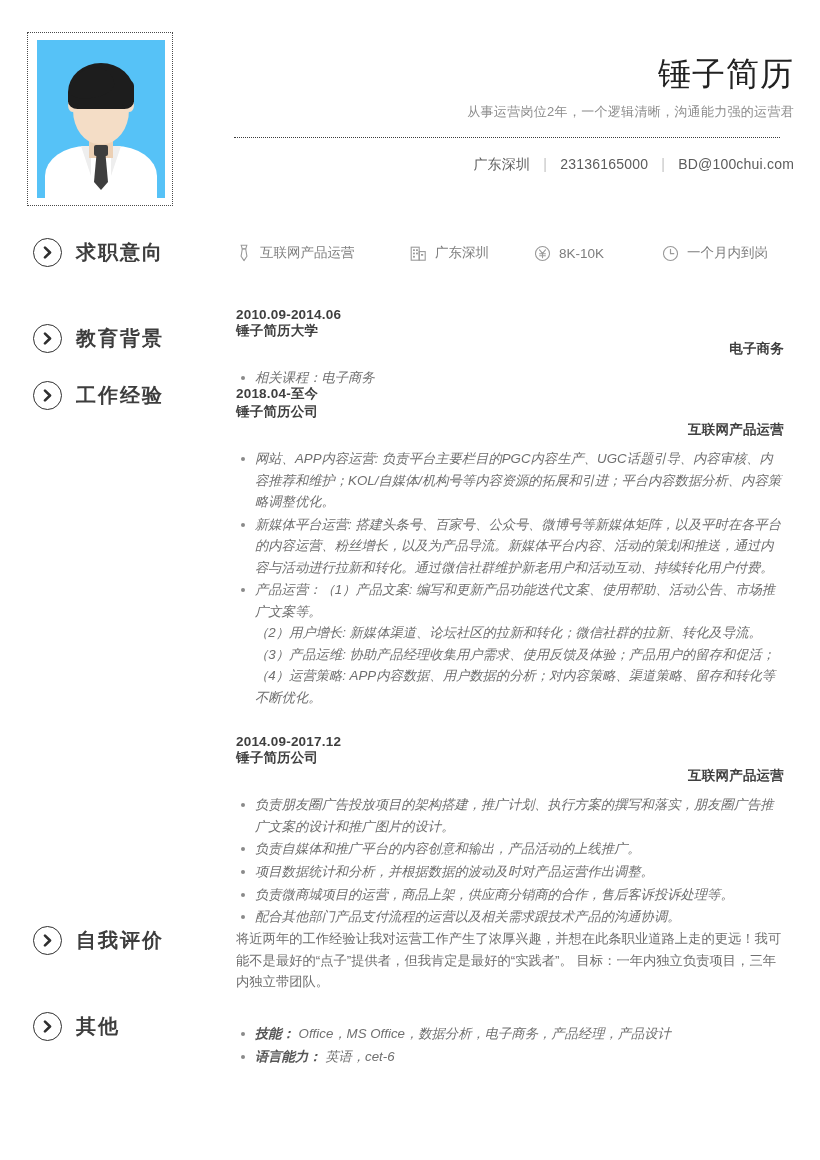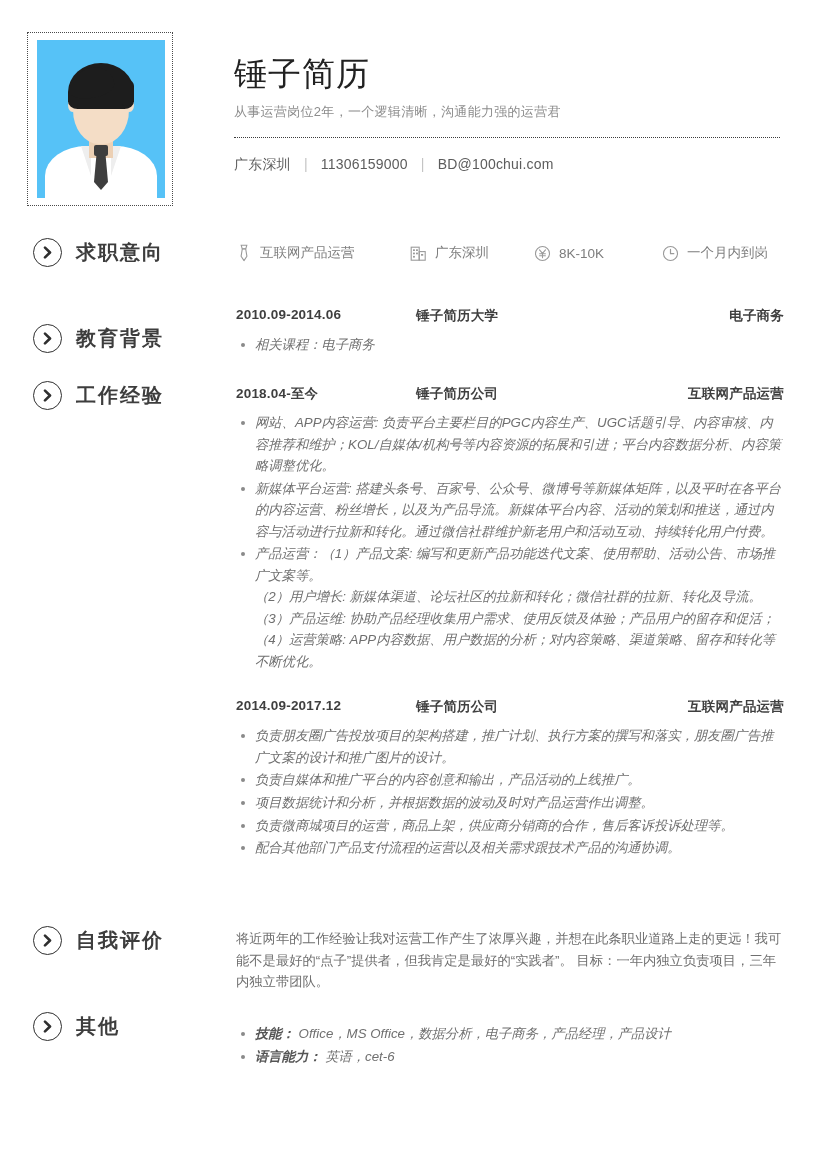--- a/index.html
+++ b/index.html
@@ -15,20 +15,21 @@
     position: relative;
     overflow: hidden;
   }
 
   
   .header {
     position: absolute;
     left: 0; top: 0;
     width: 820px;
     height: 220px;
+    text-align: right;
   }
   .avatar-frame {
     position: absolute;
     left: 27px; top: 32px;
     width: 146px; height: 174px;
     border: 1px dotted #4a4a4a;
     box-sizing: border-box;
     padding: 7px 9px;
   }
   .avatar-img {
@@ -204,20 +205,21 @@
   }
   .intent-item .ic { flex: none; display: block; }
 
   
   .entry-head {
     display: flex;
     font-size: 13.5px;
     font-weight: bold;
     color: #3f3f3f;
     letter-spacing: .2px;
+    flex-direction: column;
   }
   .eh-date { width: 180px; flex: none; }
   .eh-org  { flex: 1; }
   .eh-role { text-align: right; white-space: nowrap; }
 
   
   ul.blist {
     list-style: none;
     margin: 9px 0 0 0;
     padding: 0;
@@ -271,21 +273,21 @@
     </div>
   </div>
 
   <div class="hdr-text">
     <div class="hdr-name">锤子简历</div>
     <div class="hdr-tagline">从事运营岗位2年，一个逻辑清晰，沟通能力强的运营君</div>
     <div class="hdr-rule"></div>
     <div class="hdr-contact">
       <span>广东深圳</span>
       <span class="hdr-sep">|</span>
-      <span>11306159000</span>
+      <span>23136165000</span>
       <span class="hdr-sep">|</span>
       <span>BD@100chui.com</span>
     </div>
   </div>
 </div>
 
 <div class="section" style="top:234px;">
   <div class="sec-label" style="top:4px;">
     <span class="chev-circle">
       <svg width="13" height="13" viewBox="0 0 13 13">

